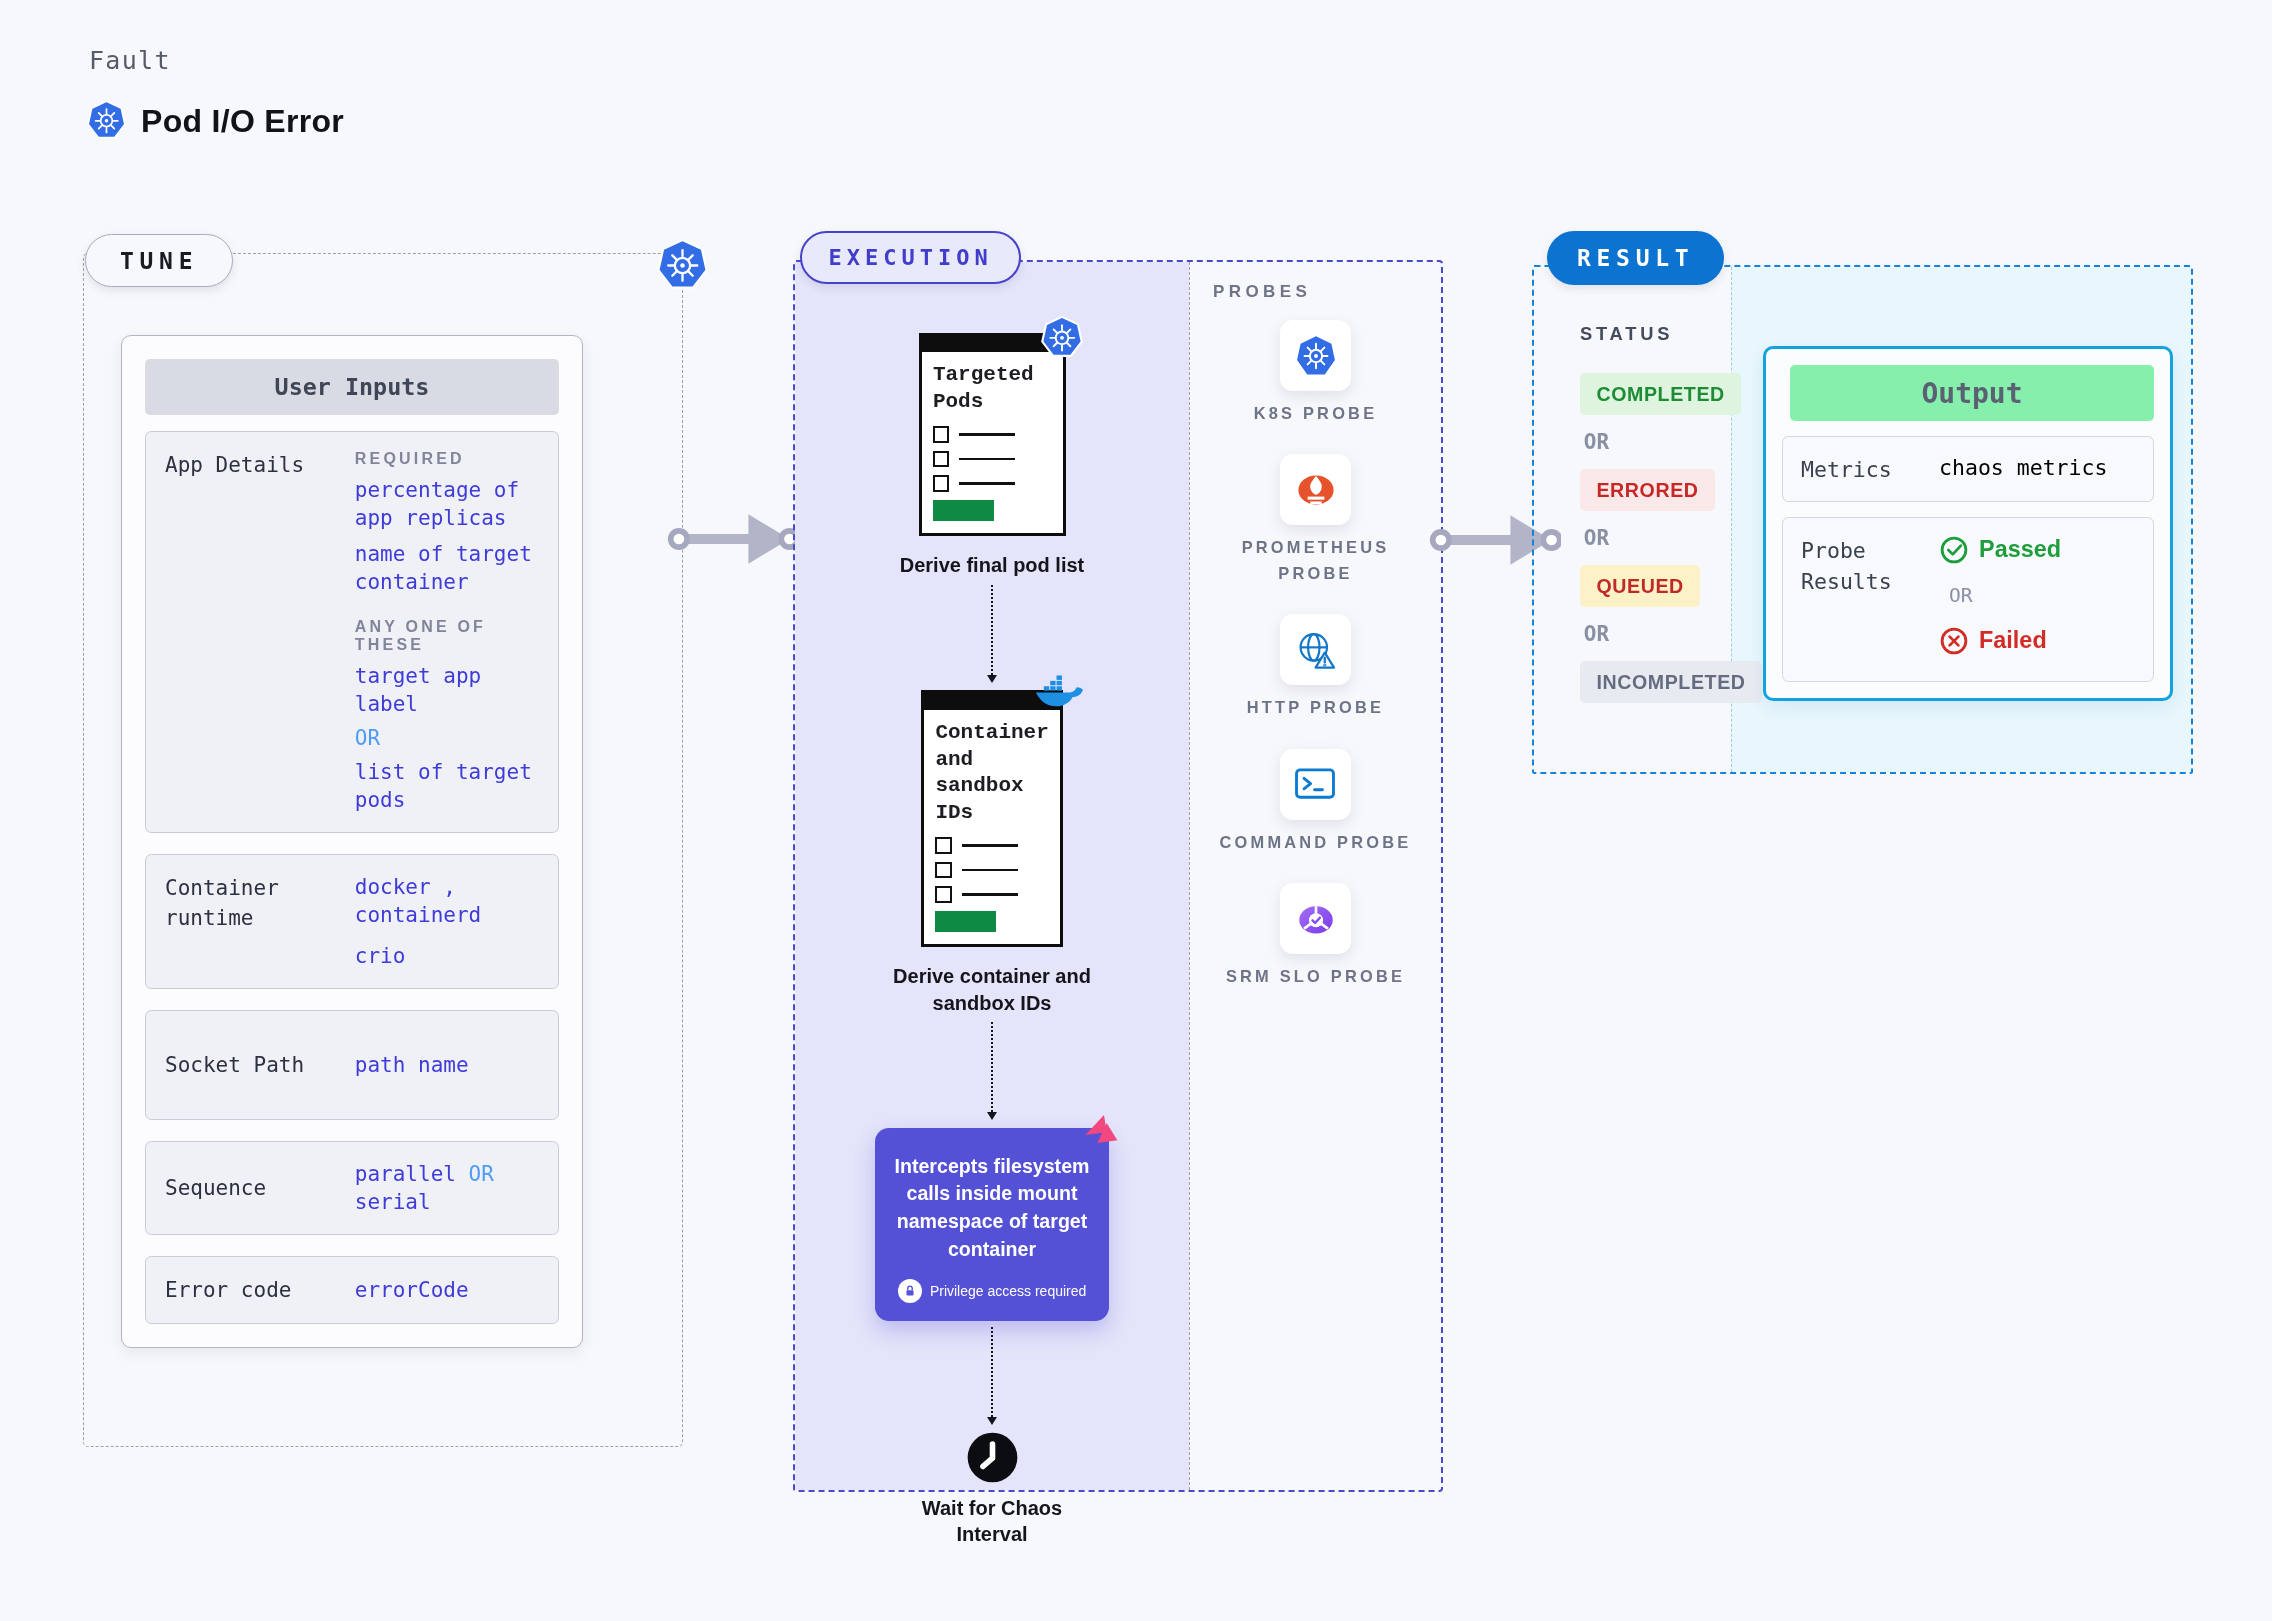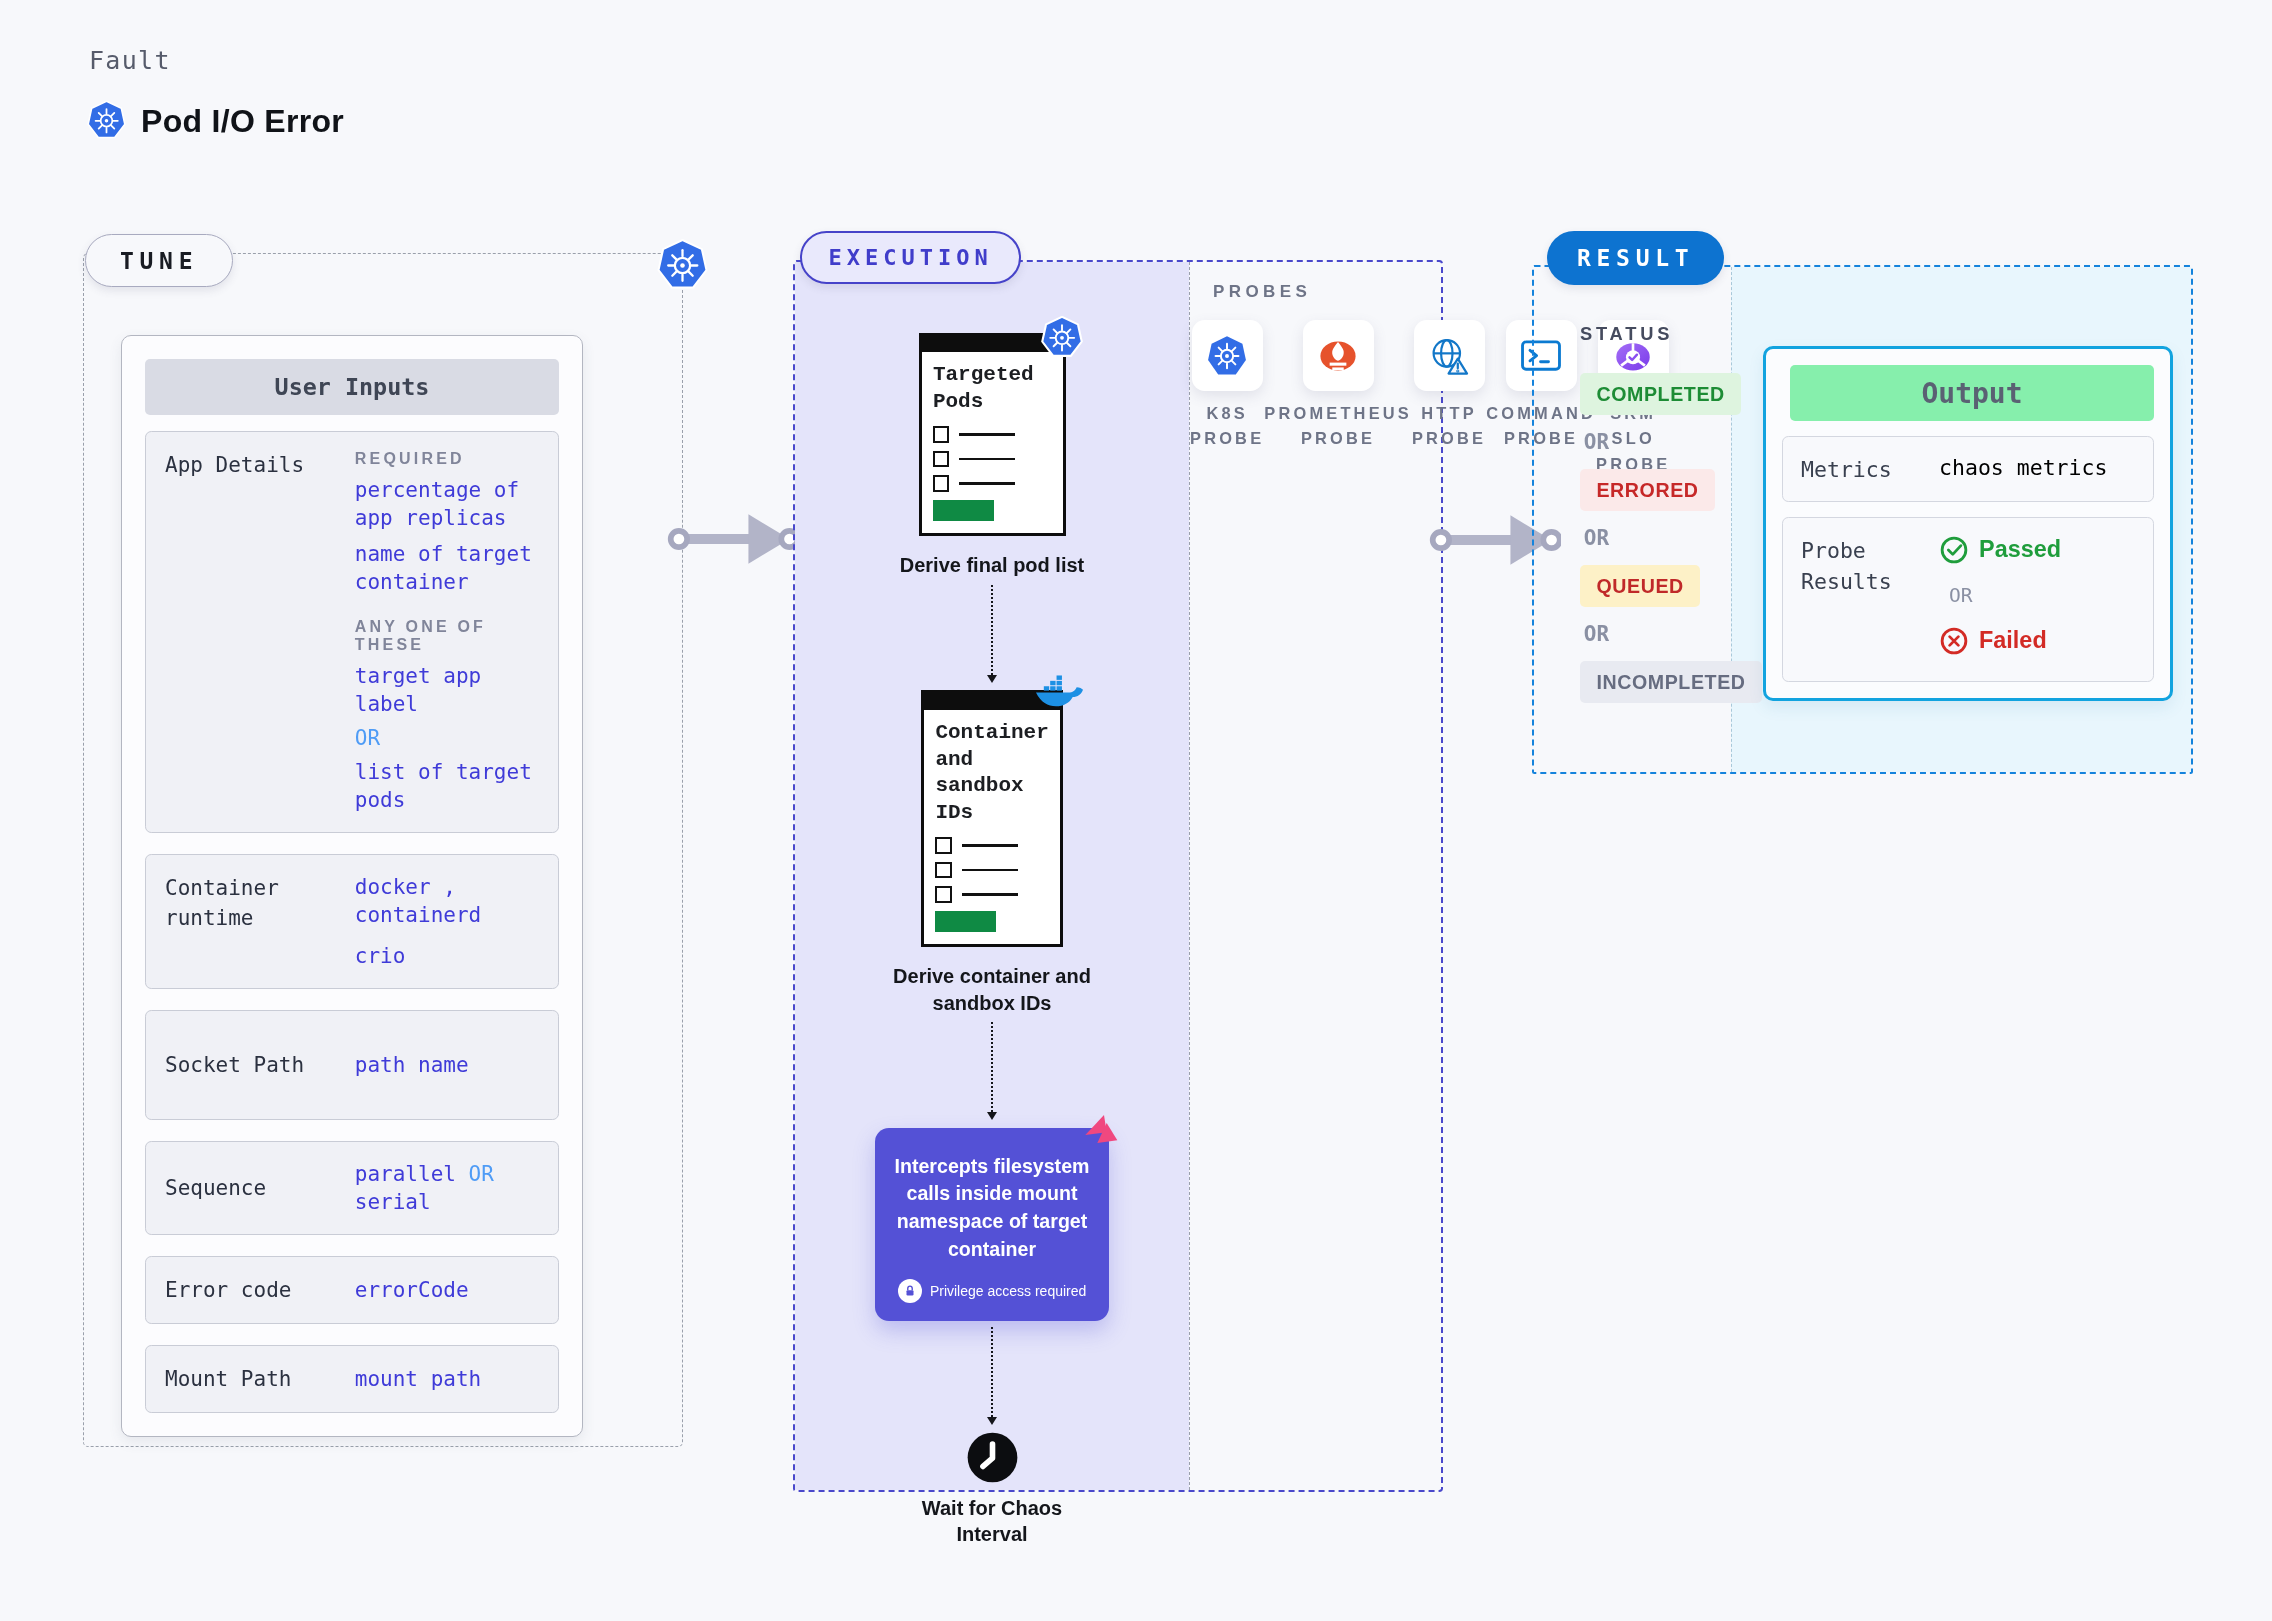--- a/index.html
+++ b/index.html
@@ -91,21 +91,21 @@
     align-items:center; justify-content:center; flex:none; }
   .priv-circle svg { width:14px; height:14px; }
   .priv-text { color:#fff; font-size:14px; font-weight:400; }
   .chaos-badge { position:absolute; right:-11.4px; top:-16.4px; width:40px; height:40px; }
   .clock-wrap { width:51px; height:51px; }
 
   
   .probes-label { position:absolute; left:23px; top:20px; font-weight:700; font-size:17px;
     letter-spacing:4.4px; color:#6e7487; }
   .probe-items { position:absolute; left:0; right:0; top:58px; display:flex;
-    flex-direction:row; align-items:flex-start; }
+    flex-direction:column; align-items:center; }
   .probe-item { display:flex; flex-direction:column; align-items:center; margin-bottom:28px; }
   .probe-card { width:71px; height:71px; background:#ffffff; border-radius:12.6px;
     box-shadow:0 5px 14px rgba(90,95,125,.14); display:flex; align-items:center; justify-content:center; }
   .probe-card svg { width:44px; height:44px; }
   .probe-name { margin-top:10px; font-weight:700; font-size:16.4px; letter-spacing:3.2px;
     color:#6e7487; text-align:center; line-height:1.55; max-width:209px; }
 
   
   .flow-arrow { position:absolute; width:134px; height:70px; }
   .arrow-1 { left:665px; top:504px; }
@@ -202,26 +202,20 @@
             </div>
         </div>
 
         <div class="ui-row centered">
           <div class="lbl mono">Error code</div>
           <div class="vals">
               <div class="val">errorCode</div>
             </div>
         </div>
 
-        <div class="ui-row centered">
-          <div class="lbl mono">Mount Path</div>
-          <div class="vals">
-              <div class="val">mount path</div>
-            </div>
-        </div>
 
 
       </div>
     </div>
   </div>
   <div class="pill pill-tune">TUNE</div>
   <span class="k8s-corner"><svg viewBox="0 0 100 100">
     <polygon points="50,2 88,20 97,61 71,95 29,95 3,61 12,20" fill="#326de6" stroke="#fff" stroke-width="4"></polygon>
     <g stroke="#fff" stroke-width="4.5" stroke-linecap="round">
       <circle cx="50" cy="52" r="15" fill="none"></circle>

